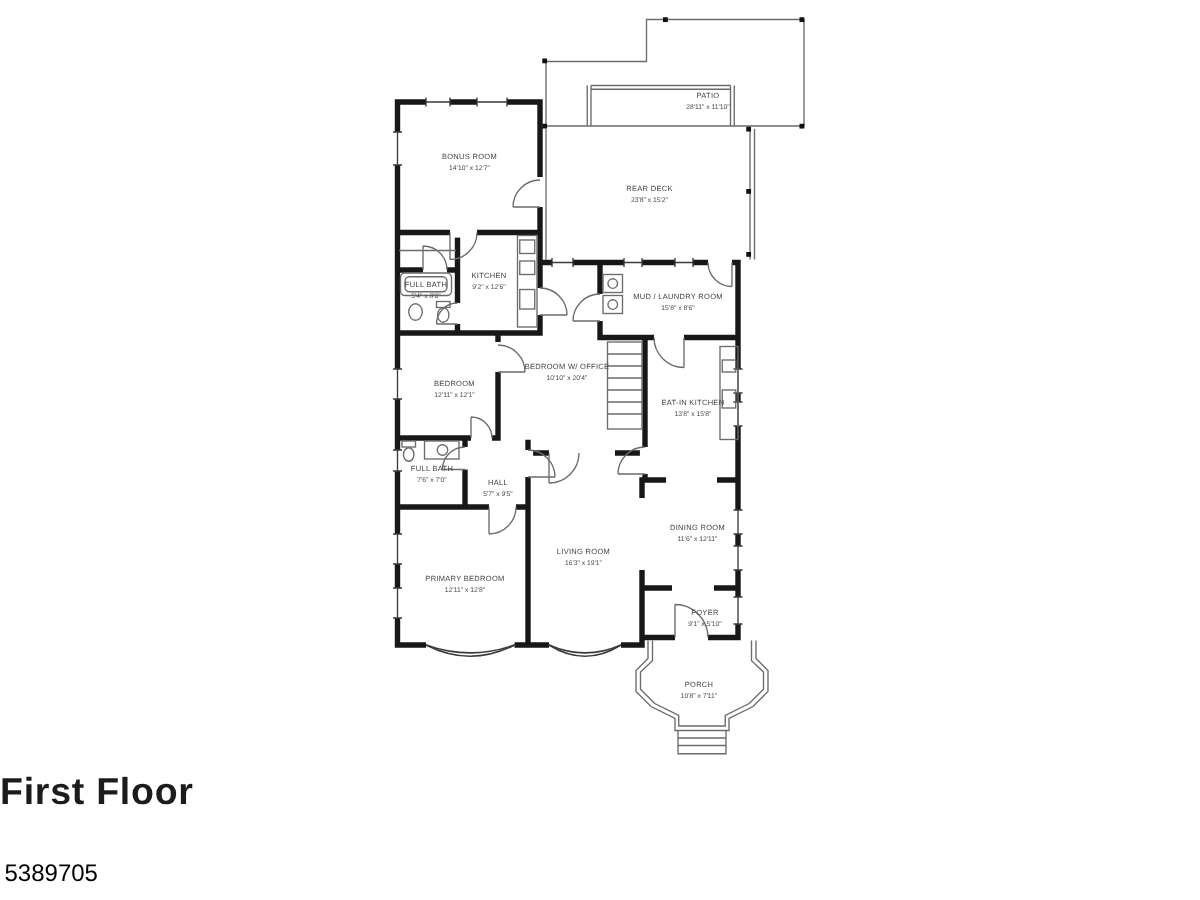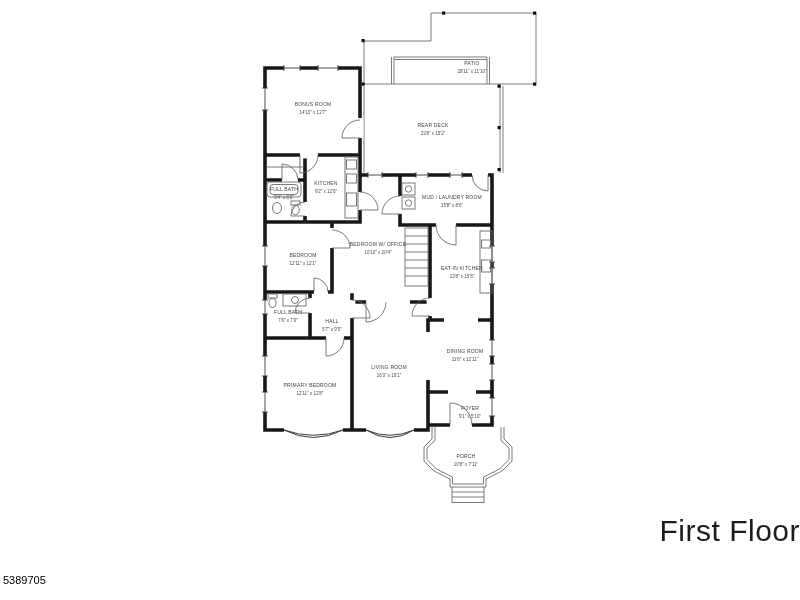--- a/index.html
+++ b/index.html
@@ -1,21 +1,21 @@
 <!DOCTYPE html>
 <html><head>
 <meta charset="utf-8">
 <style>
   html,body{margin:0;padding:0;background:#ffffff;}
   .page{position:relative;width:800px;height:600px;background:#ffffff;overflow:hidden;
         font-family:"Liberation Sans",sans-serif;}
   .plan-svg{position:absolute;left:0;top:0;}
-  .title{position:absolute;left:0;right:0;top:514px;text-align:right;
-         font-size:30px;font-weight:400;color:#1c1c1c;letter-spacing:.5px;}
-  .watermark{position:absolute;left:3px;top:574px;font-size:11px;color:#000;}
+  .title{position:absolute;left:0;right:0;top:514px;text-align:left;
+         font-size:25px;font-weight:700;color:#1c1c1c;letter-spacing:.5px;}
+  .watermark{position:absolute;left:3px;top:574px;font-size:16px;color:#000;}
   text{font-family:"Liberation Sans",sans-serif;fill:#3f3f3f;}
   .room-name{font-size:5px;text-anchor:middle;letter-spacing:.2px;}
   .room-dims{font-size:4.5px;text-anchor:middle;fill:#4a4a4a;}
 </style>
 </head>
 <body>
 
 <div class="page">
 
 <svg class="plan-svg" width="800" height="600" viewBox="0 0 800 600">

